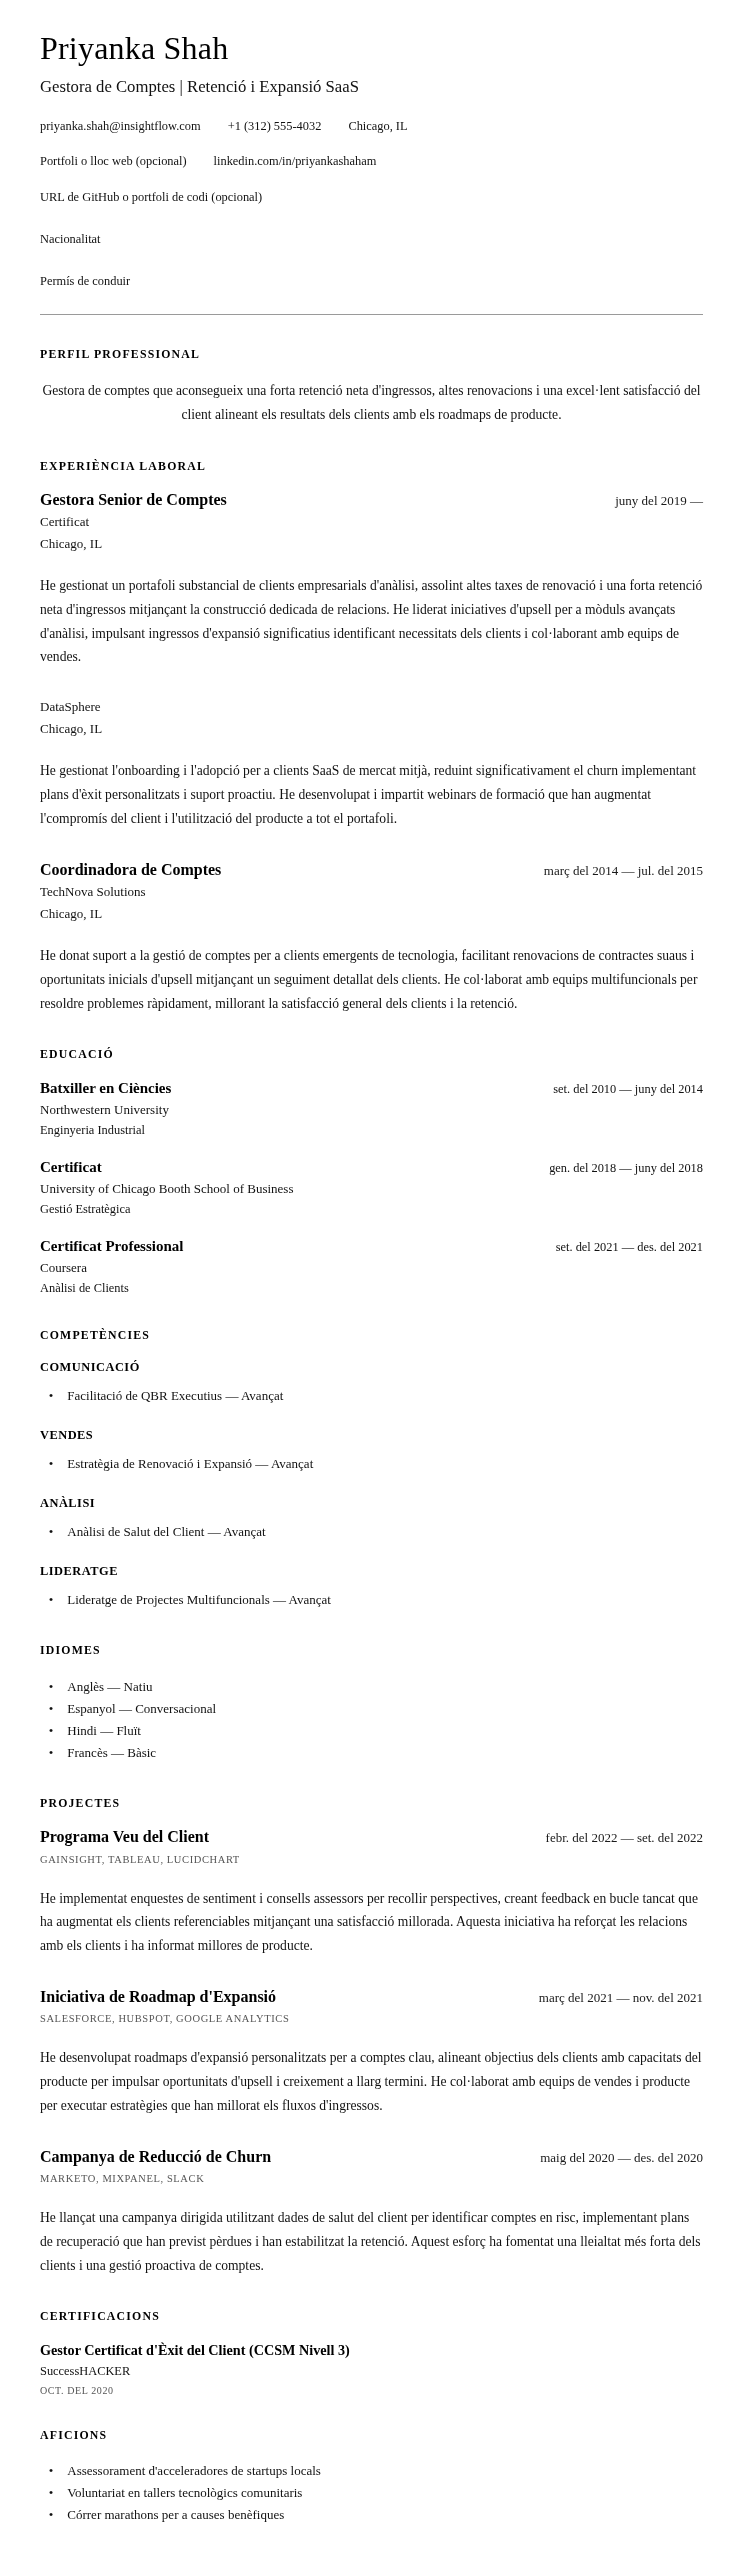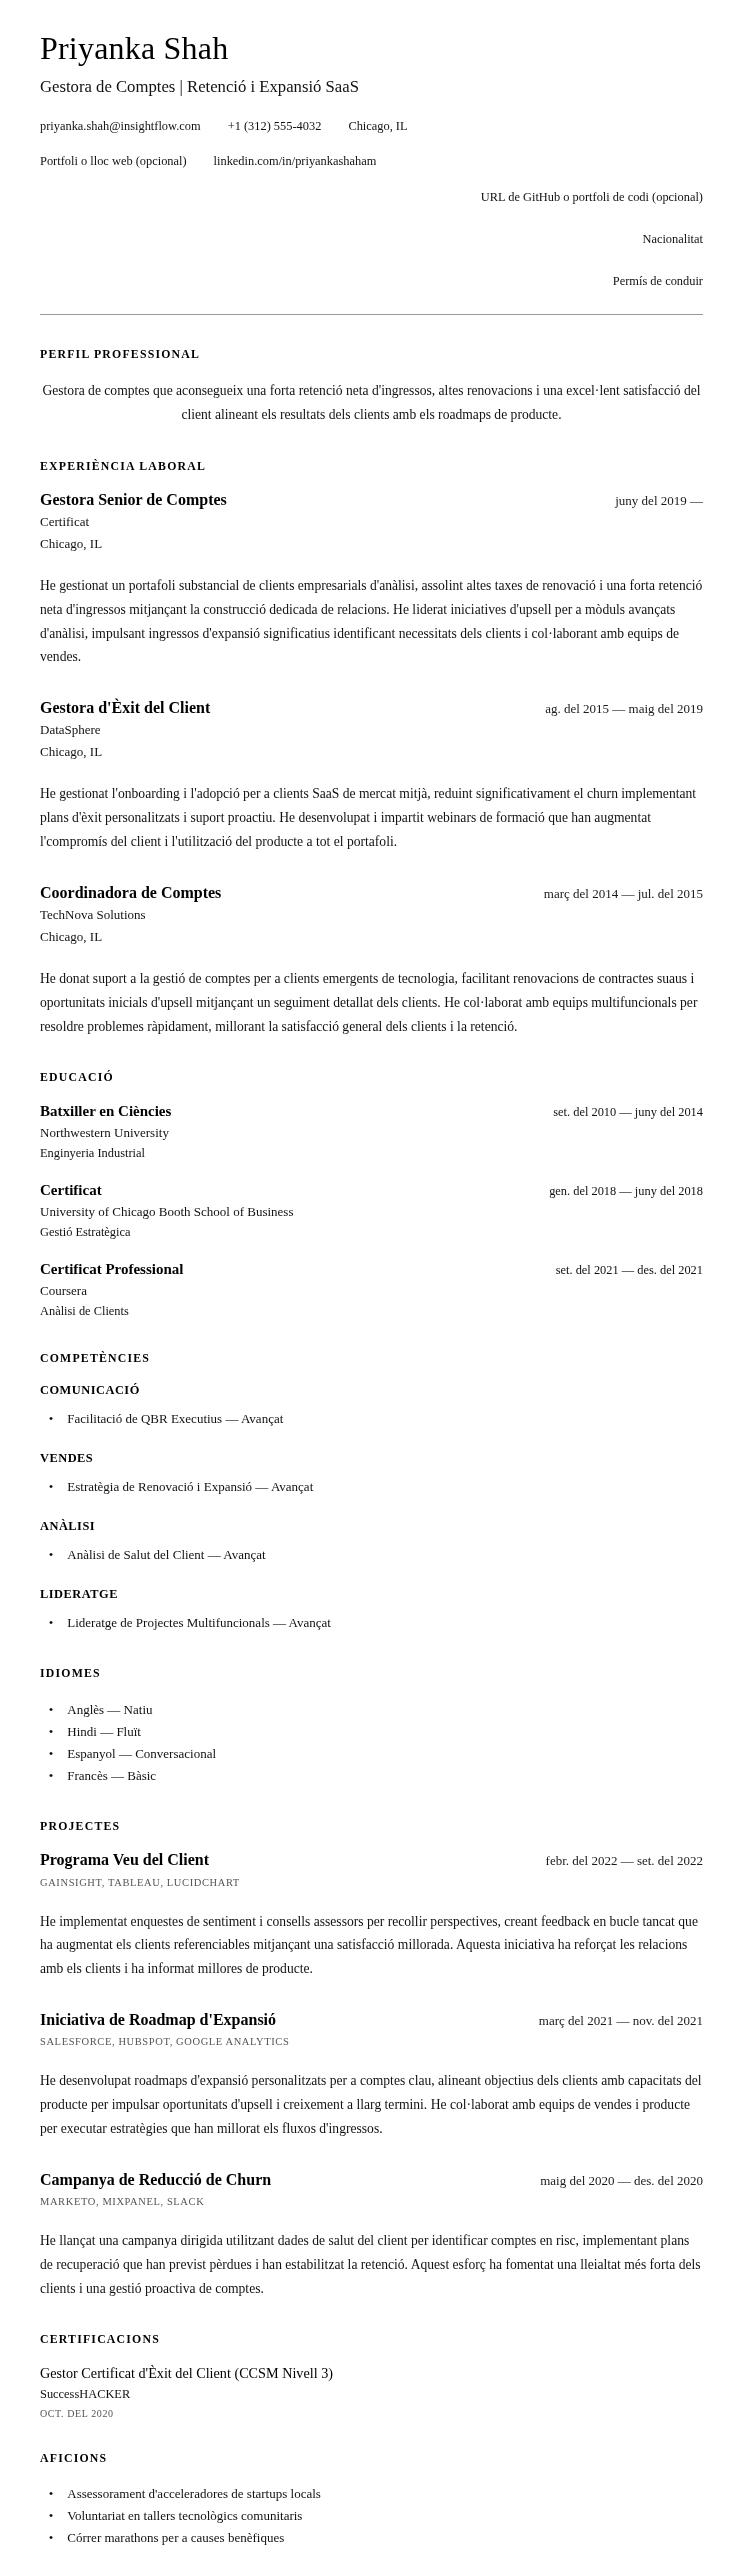--- a/index.html
+++ b/index.html
@@ -21,21 +21,20 @@
   .subtitle {
     font-size: 16.7px;
     margin-bottom: 22px;
   }
   .contact-row {
     display: flex;
     gap: 27px;
     font-size: 12.4px;
     margin-bottom: 20.4px;
     flex-wrap: wrap;
-    text-align: right;
   }
   .contact-row:last-of-type { margin-bottom: 0; flex-direction: column; }
   .divider {
     border: none;
     border-top: 0.6px solid #9a9a9a;
     margin-top: 25px;
   }
   .section { margin-top: 32px; }
   .section-heading {
     font-size: 11.8px;
@@ -105,21 +104,21 @@
     position: absolute;
     left: 0;
     top: 0;
   }
   .proj-tools {
     font-size: 10.5px;
     letter-spacing: 0.6px;
     color: #555555;
     margin-top: 7.4px;
   }
-  .cert-title { font-size: 14.2px; font-weight: 400; color: #000; }
+  .cert-title { font-size: 14.2px; font-weight: 700; color: #000; }
   .cert-issuer { font-size: 12.4px; margin-top: 5.6px; }
   .cert-date {
     font-size: 10px;
     letter-spacing: 0.6px;
     color: #555555;
     margin-top: 5.6px;
   }
 </style>
 </head>
 <body>
@@ -158,24 +157,20 @@
       <div class="item-header">
         <span class="item-title">Gestora Senior de Comptes</span>
         <span class="item-dates">juny del 2019 —</span>
       </div>
       <div class="item-sub">Certificat</div>
       <div class="item-loc">Chicago, IL</div>
       <p class="item-desc">He gestionat un portafoli substancial de clients empresarials d'anàlisi, assolint altes taxes de renovació i una forta retenció neta d'ingressos mitjançant la construcció dedicada de relacions. He liderat iniciatives d'upsell per a mòduls avançats d'anàlisi, impulsant ingressos d'expansió significatius identificant necessitats dels clients i col·laborant amb equips de vendes.</p>
     </div>
 
     <div class="item">
-      <div class="item-header">
-        <span class="item-title">Gestora d'Èxit del Client</span>
-        <span class="item-dates">ag. del 2015 — maig del 2019</span>
-      </div>
       <div class="item-sub">DataSphere</div>
       <div class="item-loc">Chicago, IL</div>
       <p class="item-desc">He gestionat l'onboarding i l'adopció per a clients SaaS de mercat mitjà, reduint significativament el churn implementant plans d'èxit personalitzats i suport proactiu. He desenvolupat i impartit webinars de formació que han augmentat l'compromís del client i l'utilització del producte a tot el portafoli.</p>
     </div>
 
     <div class="item">
       <div class="item-header">
         <span class="item-title">Coordinadora de Comptes</span>
         <span class="item-dates">març del 2014 — jul. del 2015</span>
       </div>
@@ -245,22 +240,22 @@
       <ul class="bullets">
         <li>Lideratge de Projectes Multifuncionals — Avançat</li>
       </ul>
     </div>
   </section>
 
   <section class="section">
     <h2 class="section-heading">IDIOMES</h2>
     <ul class="bullets">
       <li>Anglès — Natiu</li>
+      <li>Espanyol — Conversacional</li>
       <li>Hindi — Fluït</li>
-      <li>Espanyol — Conversacional</li>
       <li>Francès — Bàsic</li>
     </ul>
   </section>
 
   <section class="section">
     <h2 class="section-heading">PROJECTES</h2>
 
     <div class="item">
       <div class="item-header">
         <span class="item-title">Programa Veu del Client</span>

